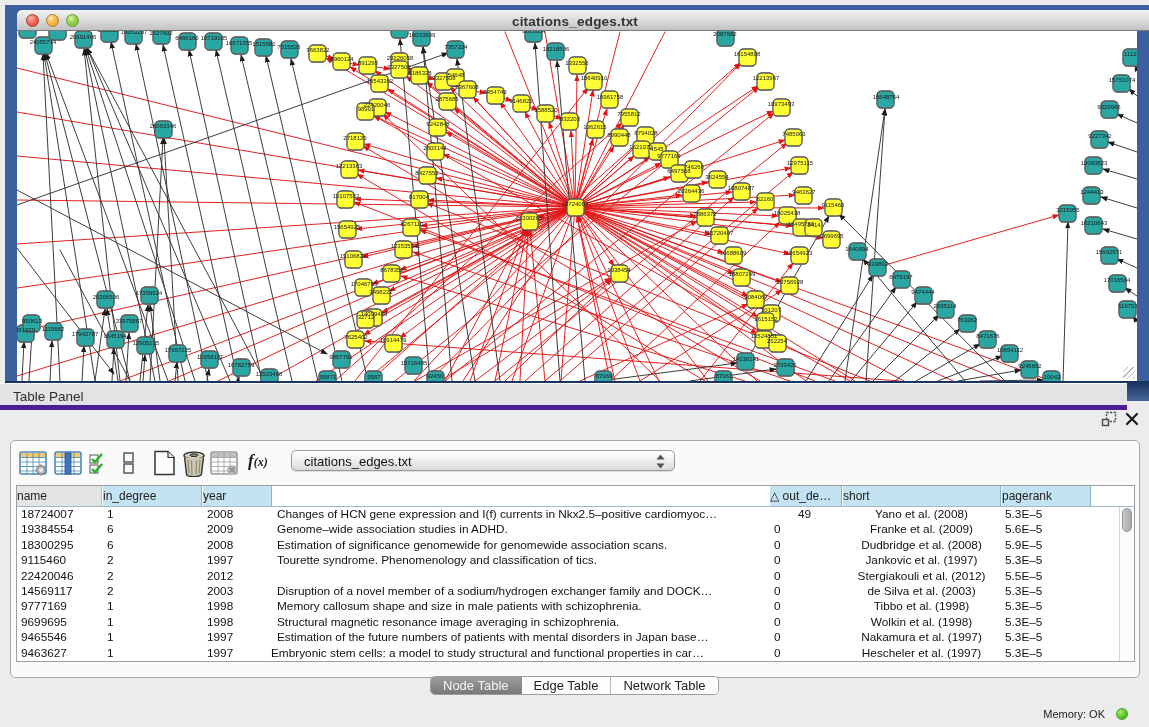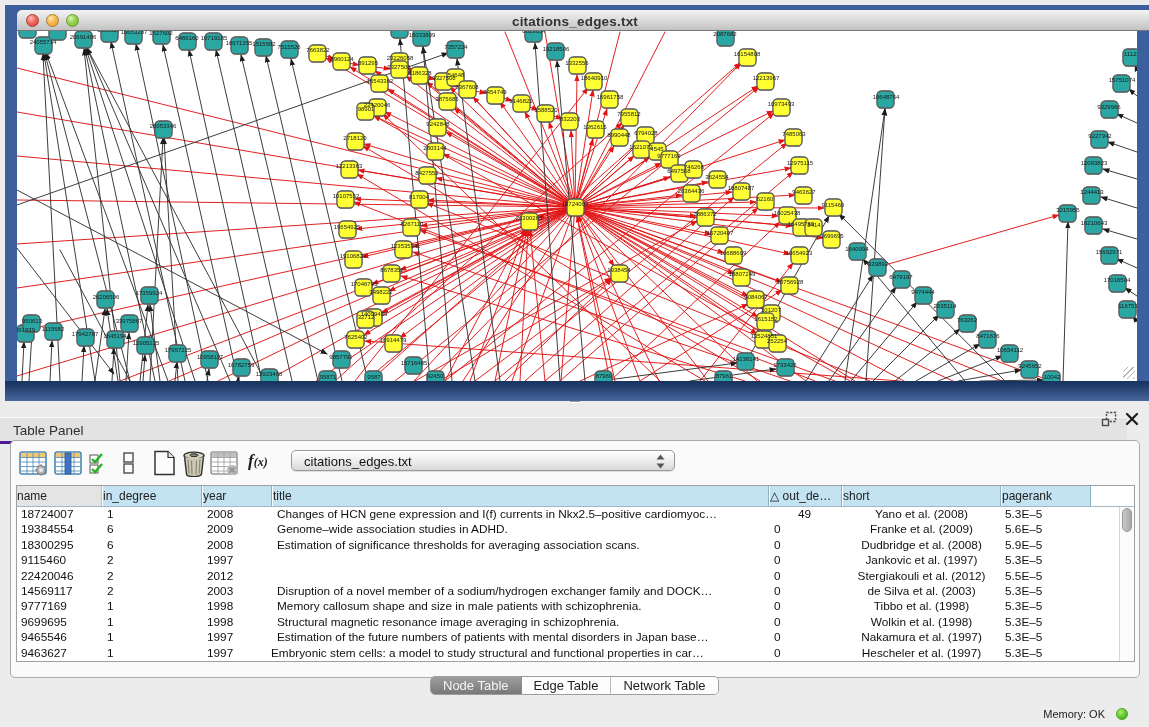--- a/index.html
+++ b/index.html
@@ -9,22 +9,22 @@
  background:linear-gradient(#16335f,#23406e 30%,#49679e)}
 #titlebar{left:17px;top:10px;width:1132px;height:21px;position:absolute;
  background:linear-gradient(#f3f3f3,#d9d9d9 55%,#c2c2c2);border-bottom:1px solid #777;
  border-radius:5px 0 0 0}
 .tl{position:absolute;top:3.5px;width:13px;height:13px;border-radius:50%}
 #title{position:absolute;top:4px;left:0;width:1116px;text-align:center;font-size:13.5px;
  font-weight:bold;color:#333;letter-spacing:.2px}
 #canvas{left:17px;top:31px;width:1120px;height:350px;position:absolute;background:#fff;overflow:hidden}
 #grip{position:absolute;right:2px;bottom:2px;width:12px;height:12px;
  background:repeating-linear-gradient(135deg,transparent 0 3px,#b5b5b5 3px 4px)}
-#tpbar{left:0;top:417px;width:1127px;height:27px;position:absolute;background:#e3e3e3;
- border-top:1px solid #fafafa;border-bottom:3px solid #4c1d95}
+#tpbar{left:0;top:383px;width:1127px;height:27px;position:absolute;background:#e3e3e3;
+ border-top:1px solid #fafafa;border-bottom:5px solid #4c1d95}
 #tpbar span{position:absolute;left:13px;top:5px;font-size:13.5px;color:#2e2e2e}
 #panel{left:10px;top:440px;width:1130px;height:238px;position:absolute;background:#fafafa;
  border:1px solid #a9a9a9;border-radius:5px}
 #dd{left:291px;top:450px;width:384px;height:21px;position:absolute;border:1px solid #9a9a9a;
  border-radius:5px;background:linear-gradient(#fff,#efefef 50%,#d8d8d8);box-shadow:0 1px 1px rgba(0,0,0,.12)}
 #dd span{position:absolute;left:12px;top:3px;font-size:13px;color:#111}
 #tbl{left:16px;top:485px;width:1119px;height:177px;position:absolute;background:#fff;
  border:1px solid #9e9e9e}
 .hc{position:absolute;top:0;height:20px;background:#c3e2f2;border-right:1px solid #8fb0c2;
  font-size:12px;color:#222;line-height:20px}
@@ -649,21 +649,20 @@
     <span>citations_edges.txt</span>
  <svg style="position:absolute;right:8px;top:3px" width="11" height="15">
  <path d="M5.5,0.5 L9.5,5.5 L1.5,5.5 z" fill="#555"></path>
       <path d="M5.5,14.5 L9.5,9.5 L1.5,9.5 z" fill="#555"></path>
     </svg>
 </div>
 <div id="tbl">
  <div class="hc" style="left:0;width:85px;background:#e4e4e4;border-right:1px solid #bdbdbd">name</div>
  <div class="hc" style="left:86px;width:99px">in_degree</div>
  <div class="hc" style="left:186px;width:69px">year</div>
- <div class="hc" style="left:256px;width:496px">title</div>
  <div class="hc" style="left:753px;width:72px">△ out_de…</div>
  <div class="hc" style="left:826px;width:158px">short</div>
  <div class="hc" style="left:985px;width:89px">pagerank</div>
  <div style="position:absolute;left:0;top:20px;width:1117px;height:1px;background:#9fb9c8"></div>
  <div style="position:absolute;left:0;top:21px;width:1117px;height:155px;overflow:hidden">
   <div style="position:relative;left:-18px;top:-507.5px">
         <div class="row" style="top:507.5px">
           <span style="left:22px">18724007</span>
           <span style="left:108px">1</span>
           <span style="left:208px">2008</span>
@@ -678,29 +677,30 @@
           <span style="left:208px">2009</span>
           <span style="left:278px">Genome–wide association studies in ADHD.</span>
           <span style="left:775px">0</span>
           <span style="left:843px;width:159px;text-align:center">Franke et al. (2009)</span>
           <span style="left:1006px">5.6E–5</span>
         </div>
         <div class="row" style="top:538.3px">
           <span style="left:22px">18300295</span>
           <span style="left:108px">6</span>
           <span style="left:208px">2008</span>
-          <span style="left:278px">Estimation of significance thresholds for averaging association scans.</span>
+          <span style="left:278px">Estimation of significance genomewide for genomewide association scans.</span>
           <span style="left:775px">0</span>
           <span style="left:843px;width:159px;text-align:center">Dudbridge et al. (2008)</span>
           <span style="left:1006px">5.9E–5</span>
         </div>
         <div class="row" style="top:553.7px">
           <span style="left:22px">9115460</span>
           <span style="left:108px">2</span>
           <span style="left:208px">1997</span>
+          <span style="left:278px">Tourette syndrome. Phenomenology and classification of tics.</span>
           <span style="left:775px">0</span>
           <span style="left:843px;width:159px;text-align:center">Jankovic et al. (1997)</span>
           <span style="left:1006px">5.3E–5</span>
         </div>
         <div class="row" style="top:569.1px">
           <span style="left:22px">22420046</span>
           <span style="left:108px">2</span>
           <span style="left:208px">2012</span>
           <span style="left:775px">0</span>
           <span style="left:843px;width:159px;text-align:center">Stergiakouli et al. (2012)</span>

